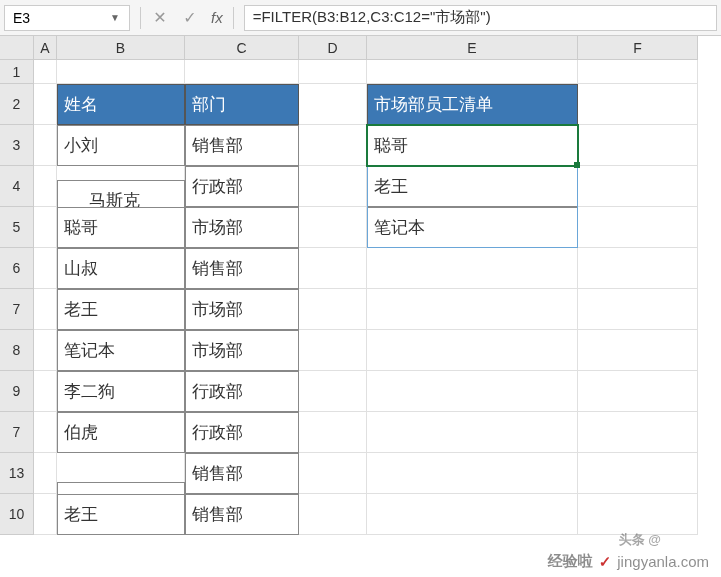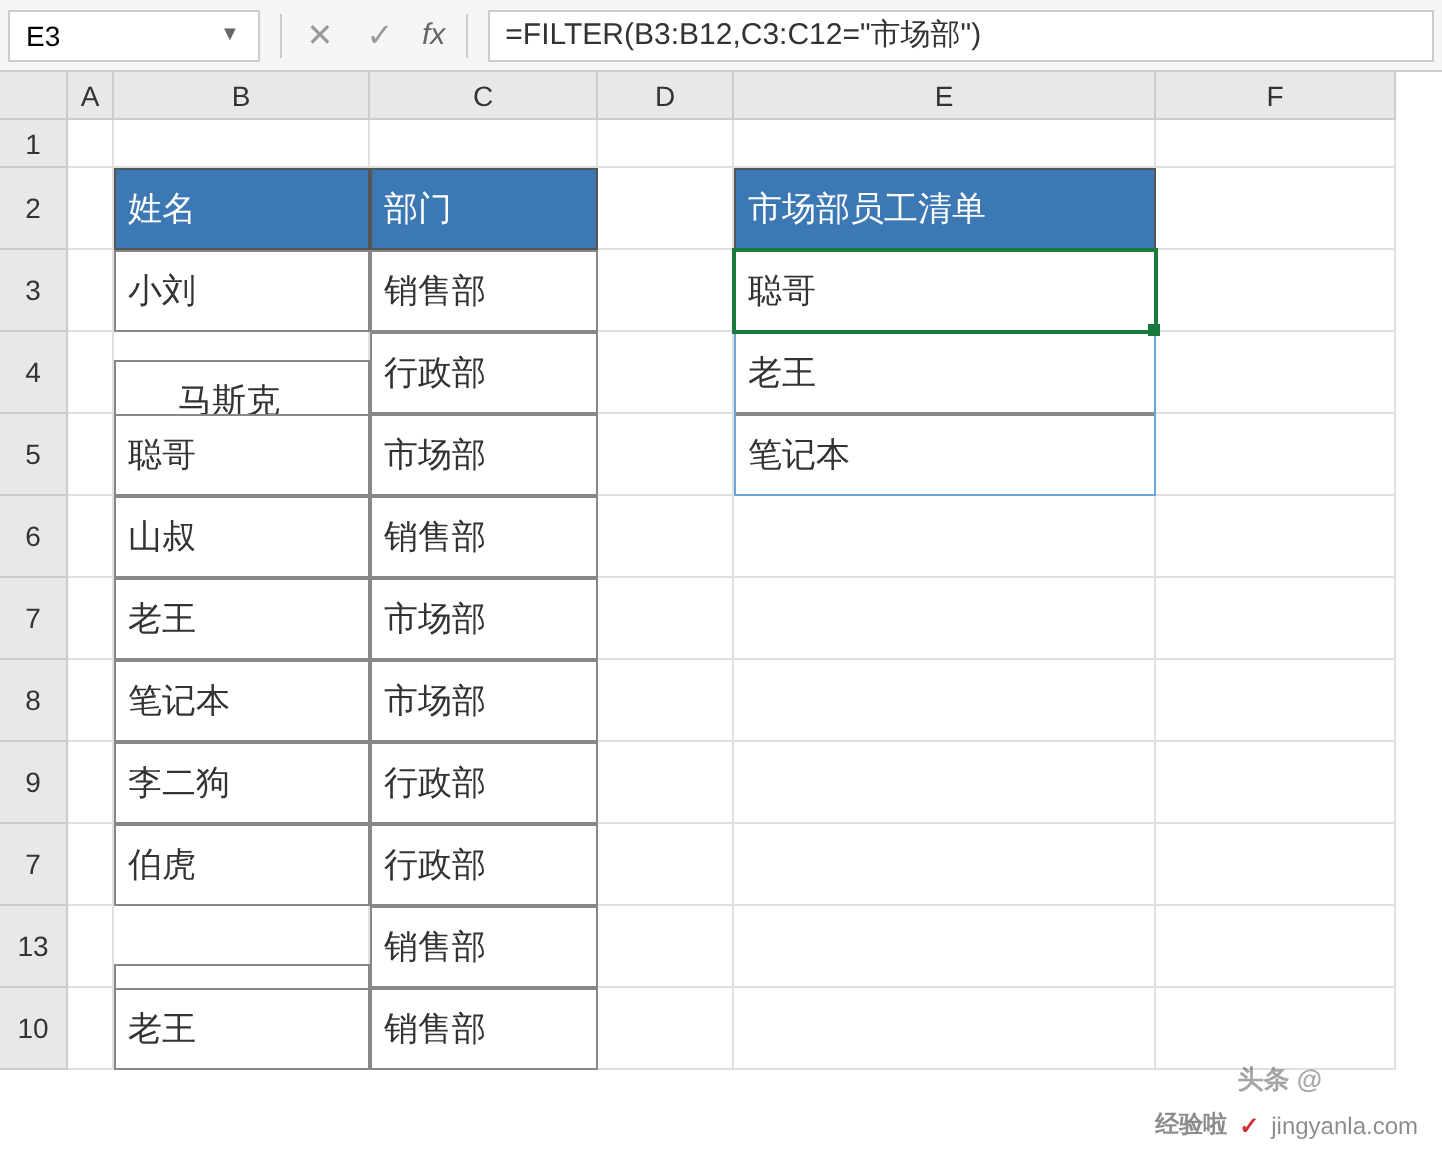--- a/index.html
+++ b/index.html
@@ -163,21 +163,21 @@
       bottom: -3px;
       width: 6px;
       height: 6px;
       background: #1a7a3c;
       z-index: 6;
     }
     .watermark {
       position: absolute;
       right: 12px;
       bottom: 6px;
-      font-size: 12px;
+      font-size: 15px;
       color: rgba(0,0,0,0.45);
       display: flex;
       align-items: center;
       gap: 6px;
     }
     .wm-logo { font-weight: bold; }
     .wm-check { color: #cc3333; font-weight: bold; }
     .credit {
       position: absolute;
       right: 60px;

